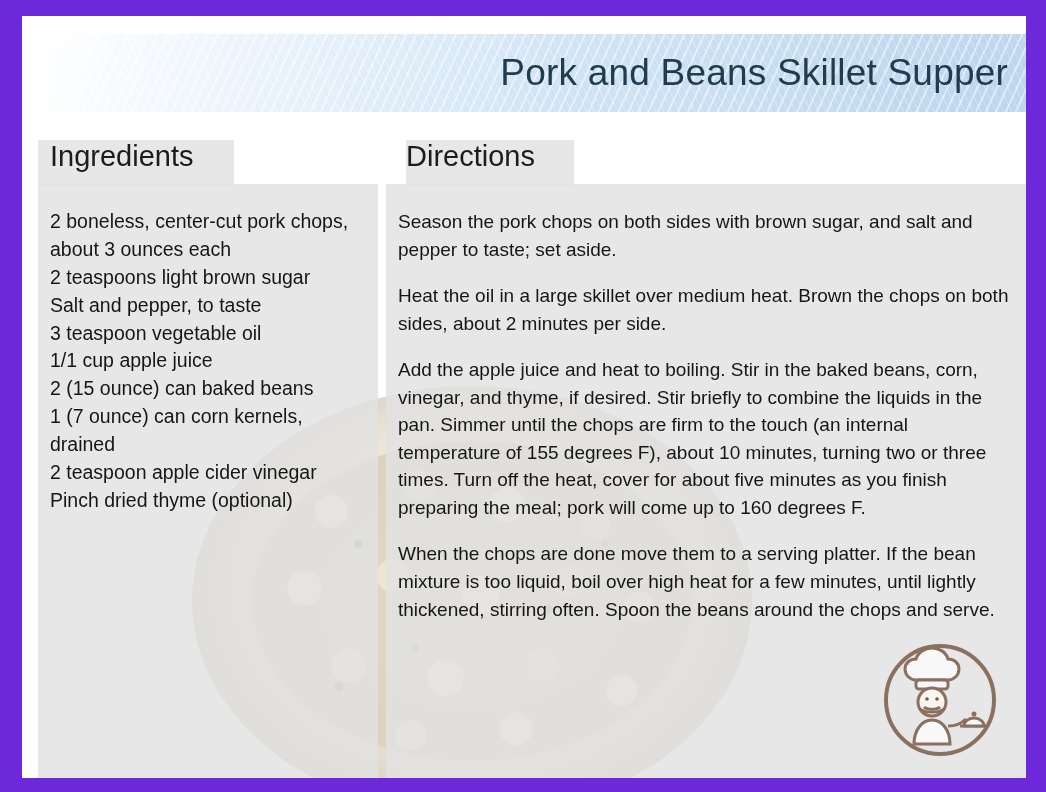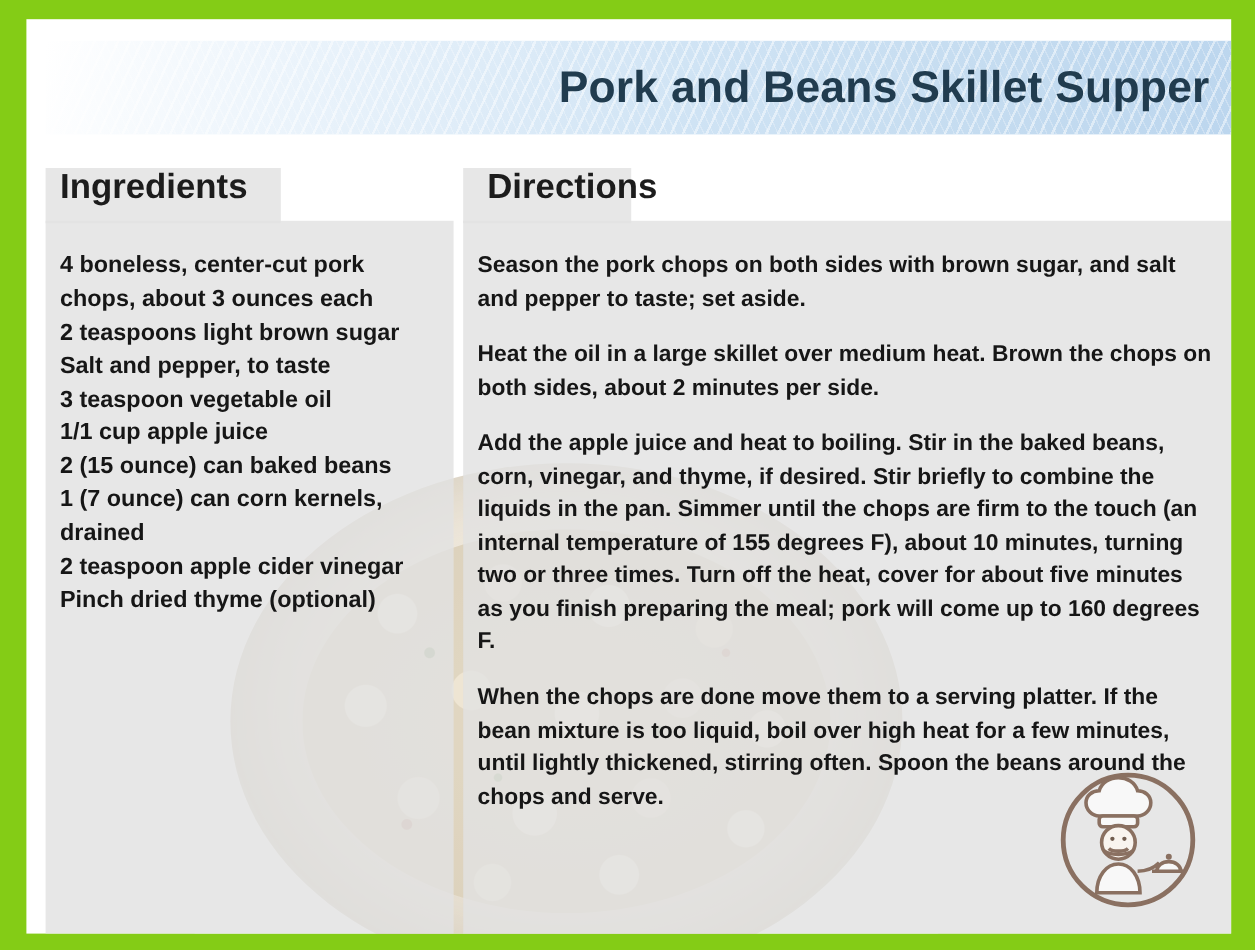--- a/index.html
+++ b/index.html
@@ -6,22 +6,21 @@
   html, body {
     margin: 0; padding: 0;
     width: 1046px; height: 792px;
     font-family: "Liberation Sans", sans-serif;
     background: #1f3f7a;
     overflow: hidden;
   }
   #page {
     position: relative;
     width: 1046px; height: 792px;
-    background: #84cc16;
-    font-weight: bold;
+    background: #6d28d9;
   }
   
   #card {
     position: absolute;
     left: 22px; top: 16px;
     width: 1004px; height: 762px;
     background: #ffffff;
     overflow: hidden;
   }
 
@@ -117,21 +116,21 @@
   #ingredients-panel { left: 16px; top: 168px; width: 340px; height: 610px; }
   #directions-panel  { left: 364px; top: 168px; width: 640px; height: 610px; }
 
   .panel-tab {
     position: absolute;
     background: rgba(226,226,226,0.82);
     height: 46px;
     display: flex; align-items: flex-start;
   }
   #ingredients-tab { left: 16px; top: 124px; width: 196px; padding-left: 12px; }
-  #directions-tab  { left: 364px; top: 124px; width: 140px; padding-left: 20px; }
+  #directions-tab  { left: 384px; top: 124px; width: 168px; padding-left: 0; }
   .panel-tab .tab-label {
     font-size: 29px;
     color: #1c1c1c;
     white-space: nowrap;
   }
 
   .panel-body {
     position: absolute;
     left: 0; right: 0; top: 0;
     padding: 24px 16px 10px 12px;
@@ -176,21 +175,21 @@
       <div class="herbs"></div>
       <div id="photo-veil"></div>
     </div>
 
     <div id="ingredients-tab" class="panel-tab">
       <span class="tab-label">Ingredients</span>
     </div>
     <div id="ingredients-panel" class="panel">
       <div class="panel-body">
         <ul id="ingredients-list">
-          <li>4 boneless, center-cut pork chops, about 3 ounces each</li>
+          <li>2 boneless, center-cut pork chops, about 3 ounces each</li>
           <li>2 teaspoons light brown sugar</li>
           <li>Salt and pepper, to taste</li>
           <li>3 teaspoon vegetable oil</li>
           <li>1/1 cup apple juice</li>
           <li>2 (15 ounce) can baked beans</li>
           <li>1 (7 ounce) can corn kernels, drained</li>
           <li>2 teaspoon apple cider vinegar</li>
           <li>Pinch dried thyme (optional)</li>
         </ul>
       </div>

